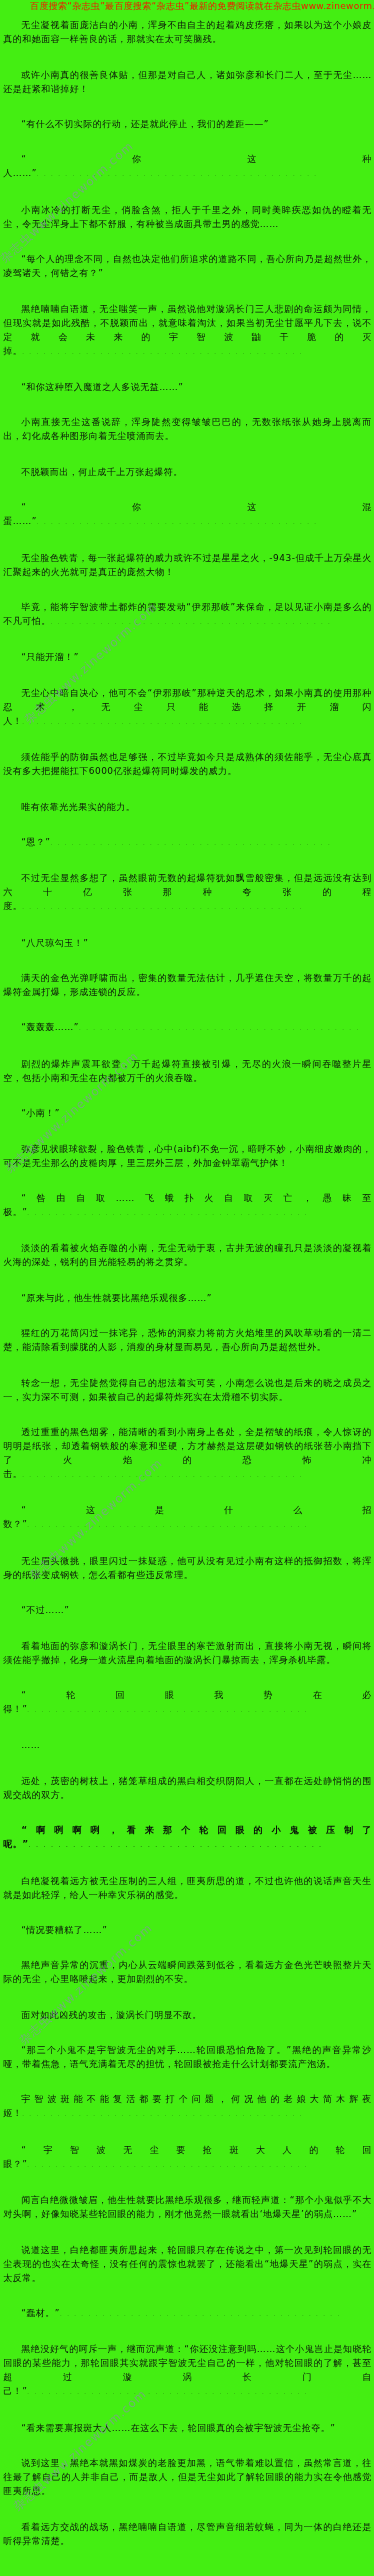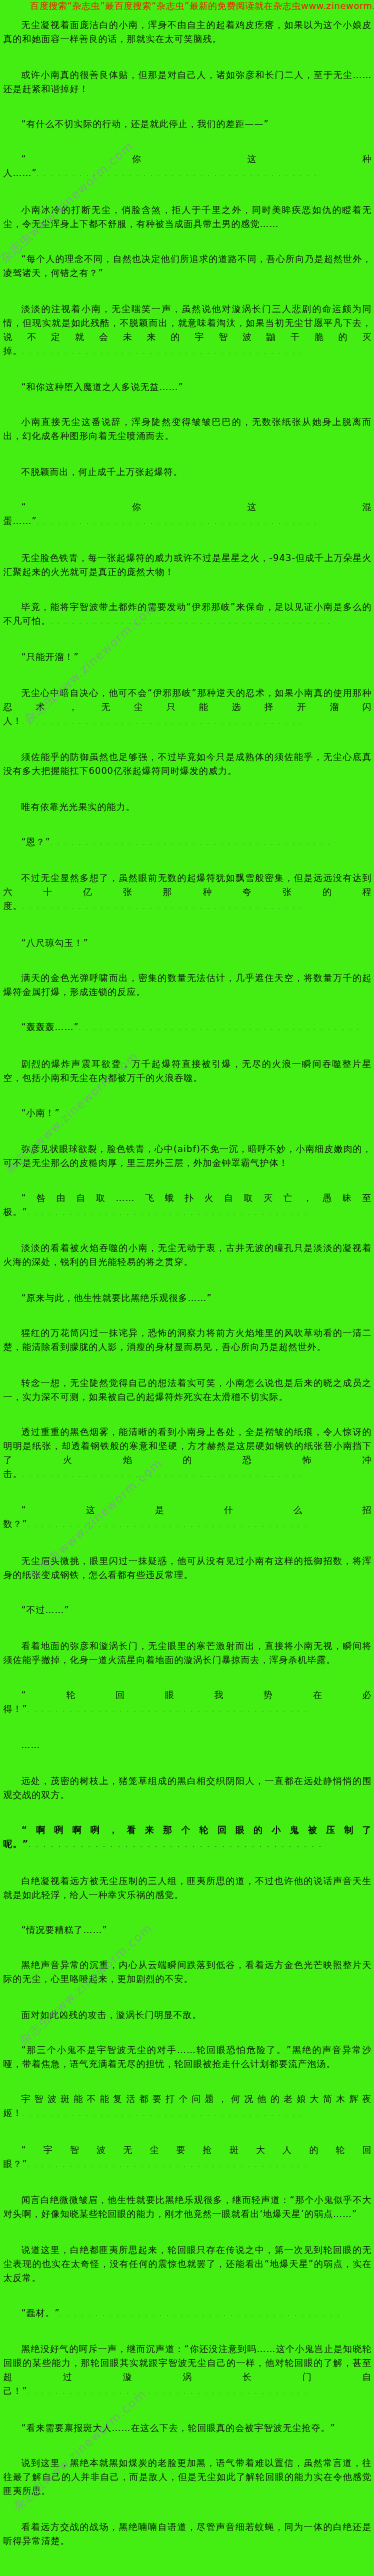--- a/index.html
+++ b/index.html
@@ -54,21 +54,21 @@
 
 <div class="promo top">百度搜索“杂志虫”最百度搜索“杂志虫”最新的免费阅读就在杂志虫www.zineworm.com</div>
 
 <div id="content">
     <p class="para"><span>无尘凝视着面庞洁白的小南，浑身不由自主的起着鸡皮疙瘩，如果以为这个小娘皮真的和她面容一样善良的话，那就实在太可笑脑残。</span></p>
     <p class="para"><span>或许小南真的很善良体贴，但那是对自己人，诸如弥彦和长门二人，至于无尘……还是赶紧和谐掉好！</span></p>
     <p class="para"><span>“有什么不切实际的行动，还是就此停止，我们的差距——”</span></p>
     <p class="para"><span>“你这种人……”</span><span class="dots">........................................</span></p>
     <p class="para"><span>小南冰冷的打断无尘，俏脸含煞，拒人于千里之外，同时美眸疾恶如仇的瞪着无尘，令无尘浑身上下都不舒服，有种被当成面具带土男的感觉……</span></p>
     <p class="para"><span>“每个人的理念不同，自然也决定他们所追求的道路不同，吾心所向乃是超然世外，凌驾诸天，何错之有？”</span></p>
-    <p class="para"><span>淡淡的注视着小南，无尘嗤笑一声，虽然说他对漩涡长门三人悲剧的命运颇为同情，但现实就是如此残酷，不脱颖而出，就意味着淘汰，如果当初无尘甘愿平凡下去，说不定就会未来的宇智波鼬干脆的灭掉。</span><span class="dots">........................................</span></p>
+    <p class="para"><span>黑绝喃喃自语道，无尘嗤笑一声，虽然说他对漩涡长门三人悲剧的命运颇为同情，但现实就是如此残酷，不脱颖而出，就意味着淘汰，如果当初无尘甘愿平凡下去，说不定就会未来的宇智波鼬干脆的灭掉。</span><span class="dots">........................................</span></p>
     <p class="para"><span>“和你这种堕入魔道之人多说无益……”</span></p>
     <p class="para"><span>小南直接无尘这番说辞，浑身陡然变得皱皱巴巴的，无数张纸张从她身上脱离而出，幻化成各种图形向着无尘喷涌而去。</span></p>
     <p class="para"><span>不脱颖而出，何止成千上万张起爆符。</span></p>
     <p class="para"><span>“你这混蛋……”</span><span class="dots">........................................</span></p>
     <p class="para"><span>无尘脸色铁青，每一张起爆符的威力或许不过是星星之火，-943-但成千上万朵星火汇聚起来的火光就可是真正的庞然大物！</span></p>
     <p class="para"><span>毕竟，能将宇智波带土都炸的需要发动“伊邪那岐”来保命，足以见证小南是多么的不凡可怕。</span><span class="dots">........................................</span></p>
     <p class="para"><span>“只能开溜！”</span></p>
     <p class="para"><span>无尘心中暗自决心，他可不会“伊邪那岐”那种逆天的忍术，如果小南真的使用那种忍术，无尘只能选择开溜闪人！</span><span class="dots">........................................</span></p>
     <p class="para"><span>须佐能乎的防御虽然也足够强，不过毕竟如今只是成熟体的须佐能乎，无尘心底真没有多大把握能扛下6000亿张起爆符同时爆发的威力。</span></p>
     <p class="para"><span>唯有依靠光光果实的能力。</span></p>

